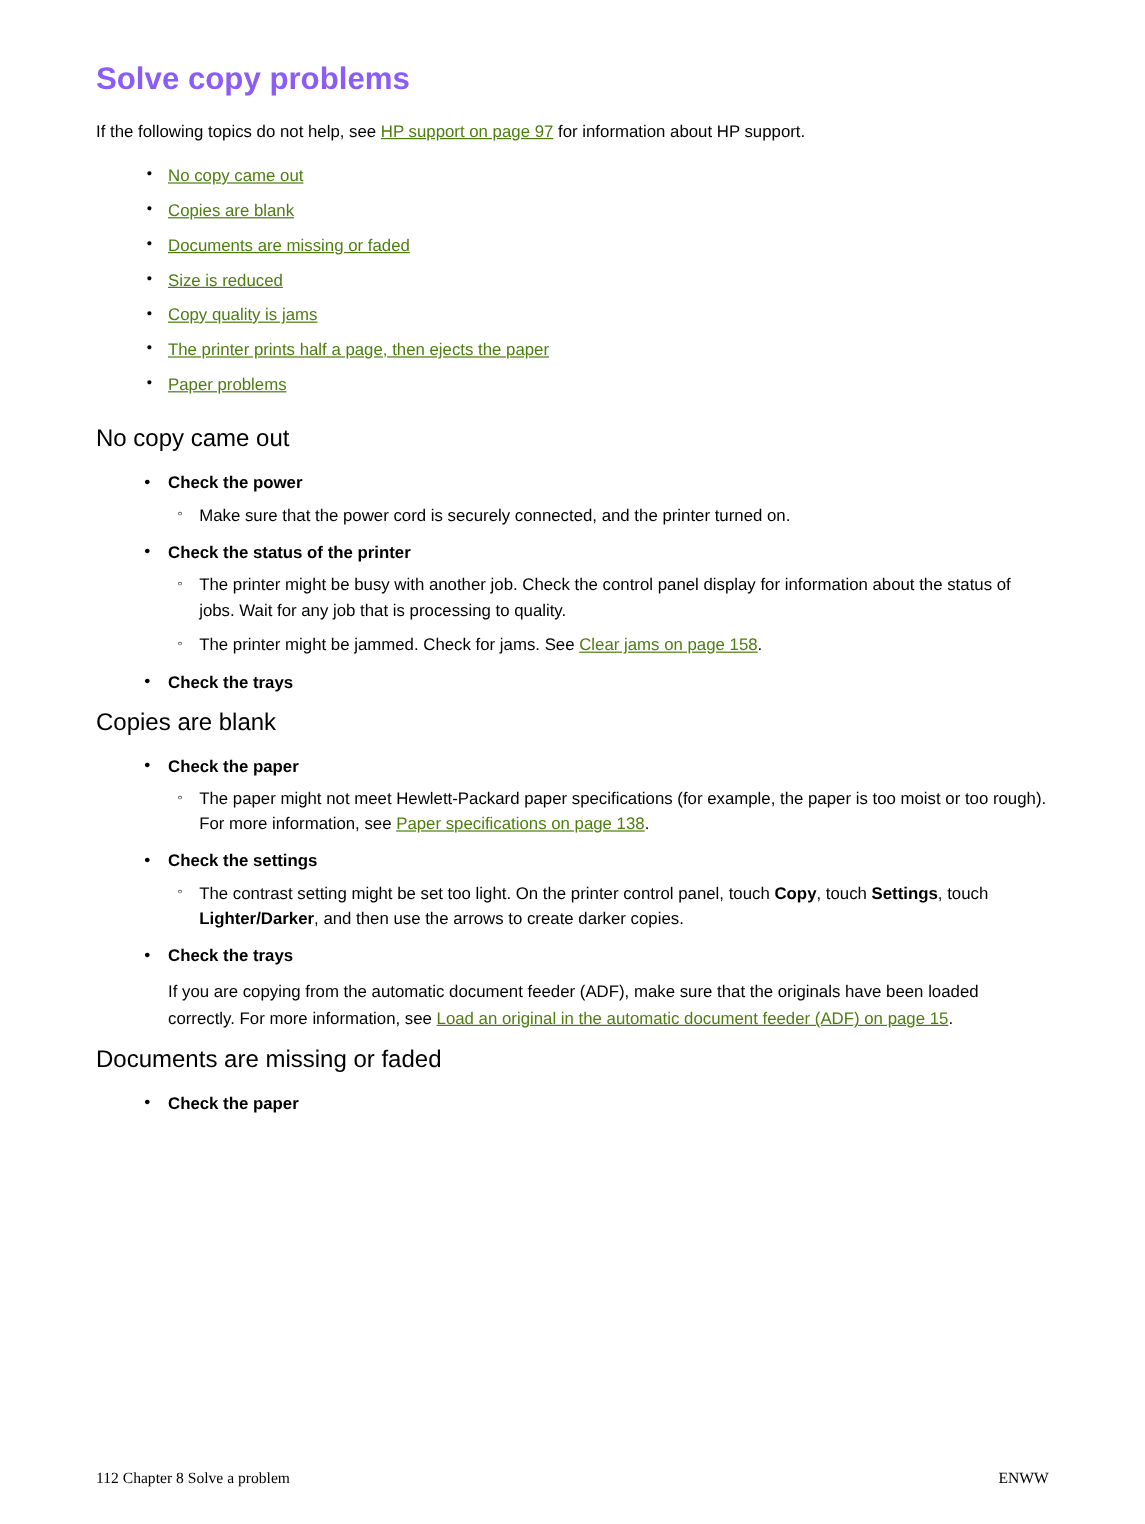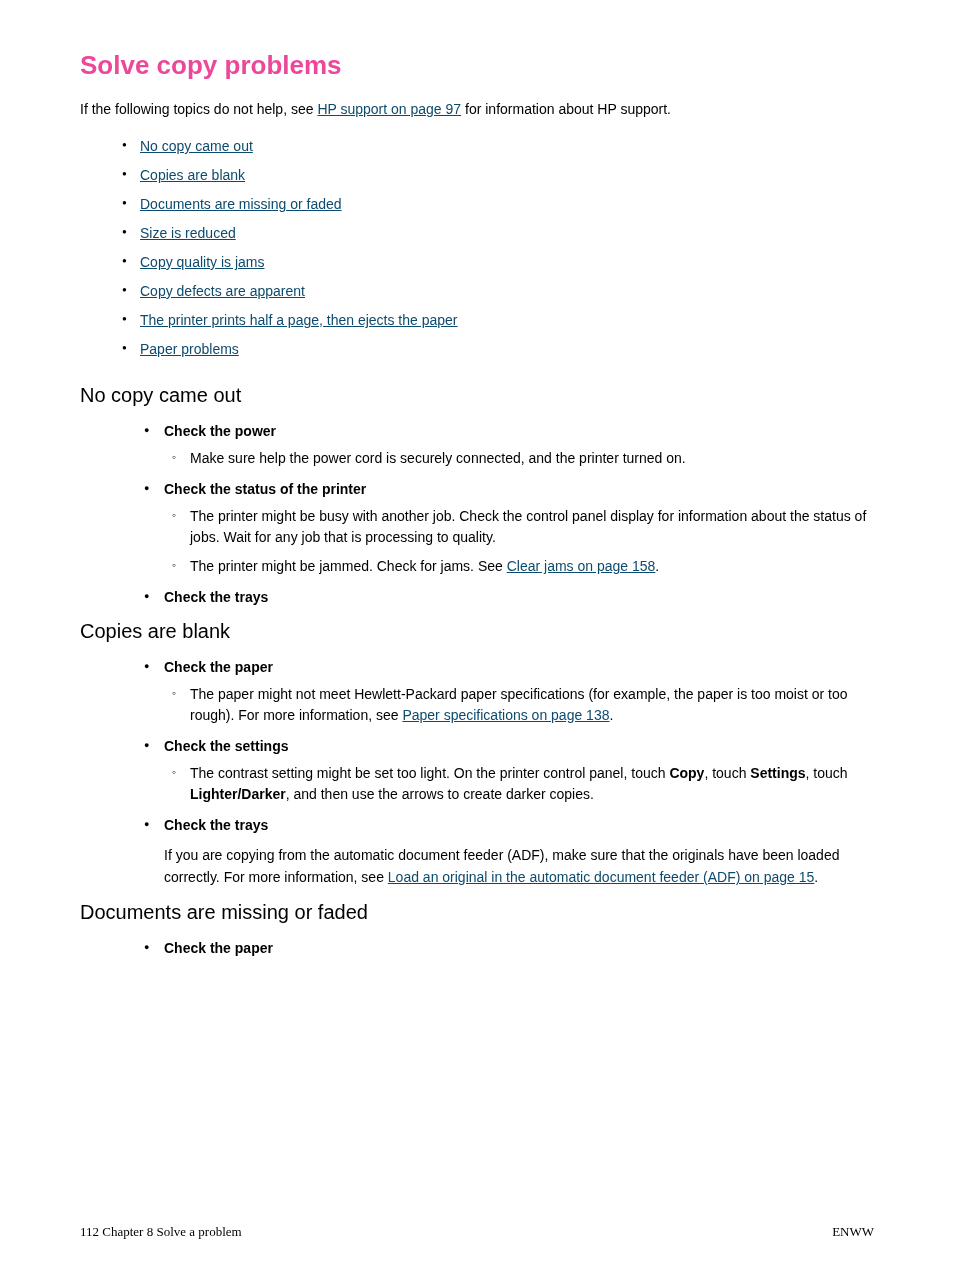--- a/index.html
+++ b/index.html
@@ -20,30 +20,30 @@
 
     .page-container {
       padding: 50px 80px 60px 80px;
       max-width: 954px;
     }
 
     .page-title {
       font-size: 26px;
       font-weight: bold;
       margin-bottom: 18px;
-      color: #ec4899;
+      color: #8b5cf6;
     }
 
     .intro-text {
       margin-bottom: 16px;
       line-height: 1.5;
     }
 
     .link {
-      color: #0c4a6e;
+      color: #4d7c0f;
       text-decoration: underline;
       cursor: pointer;
     }
 
     .toc-list {
       list-style: none;
       margin-left: 60px;
       margin-bottom: 24px;
     }
 
@@ -72,21 +72,20 @@
     .bullet-list {
       list-style: none;
       margin-left: 60px;
       margin-bottom: 12px;
     }
 
     .bullet-list > li {
       margin-bottom: 10px;
       line-height: 1.5;
       position: relative;
-      margin-left: 24px;
     }
 
     .bullet-list > li::before {
       content: "●";
       position: absolute;
       left: -20px;
       font-size: 9px;
       top: 3px;
     }
 
@@ -146,31 +145,30 @@
   <p class="intro-text">
     <span>If the following topics do not help, see </span><span class="link">HP support on page 97</span><span> for information about HP support.</span>
   </p>
 
   <ul class="toc-list">
     <li><span class="link">No copy came out</span></li>
     <li><span class="link">Copies are blank</span></li>
     <li><span class="link">Documents are missing or faded</span></li>
     <li><span class="link">Size is reduced</span></li>
     <li><span class="link">Copy quality is jams</span></li>
-    <li><span class="link">Copy defects are apparent</span></li>
     <li><span class="link">The printer prints half a page, then ejects the paper</span></li>
     <li><span class="link">Paper problems</span></li>
   </ul>
 
   <h2 class="section-title">No copy came out</h2>
   <ul class="bullet-list">
     <li>
       <span class="bullet-label">Check the power</span>
       <ul class="sub-list">
-        <li>Make sure help the power cord is securely connected, and the printer turned on.</li>
+        <li>Make sure that the power cord is securely connected, and the printer turned on.</li>
       </ul>
     </li>
     <li>
       <span class="bullet-label">Check the status of the printer</span>
       <ul class="sub-list">
         <li>The printer might be busy with another job. Check the control panel display for information about the status of jobs. Wait for any job that is processing to quality.</li>
         <li>The printer might be jammed. Check for jams. See <span class="link">Clear jams on page 158</span>.</li>
       </ul>
     </li>
     <li>

